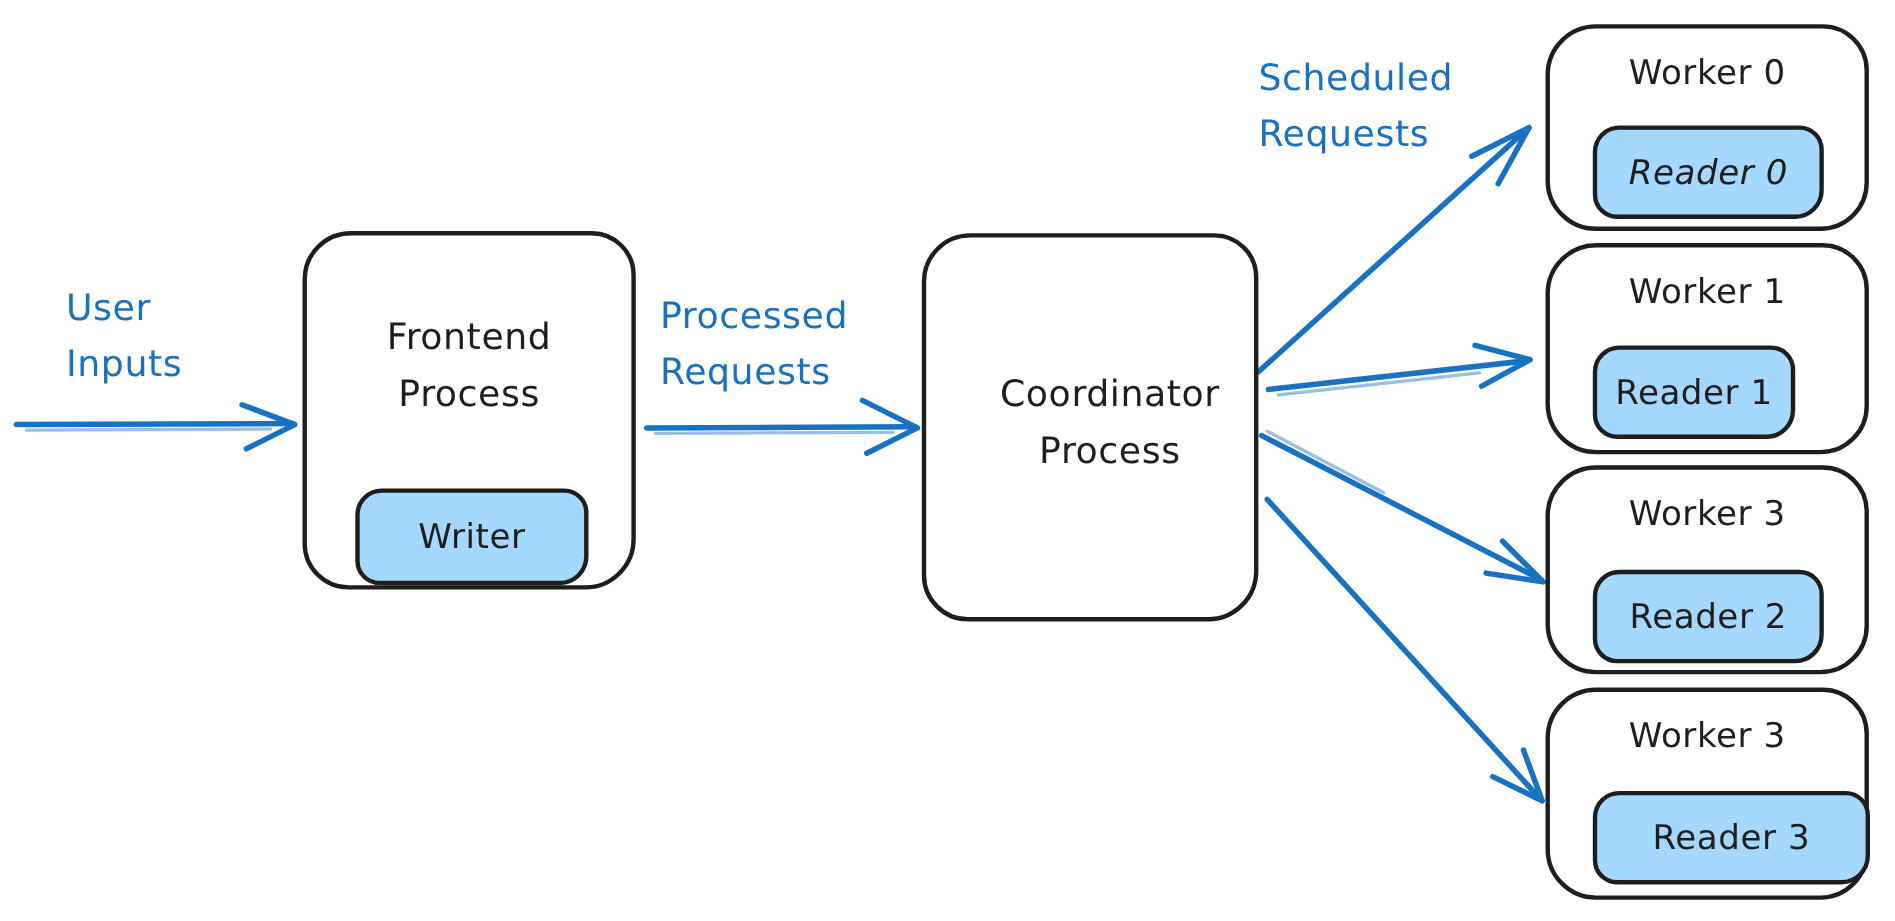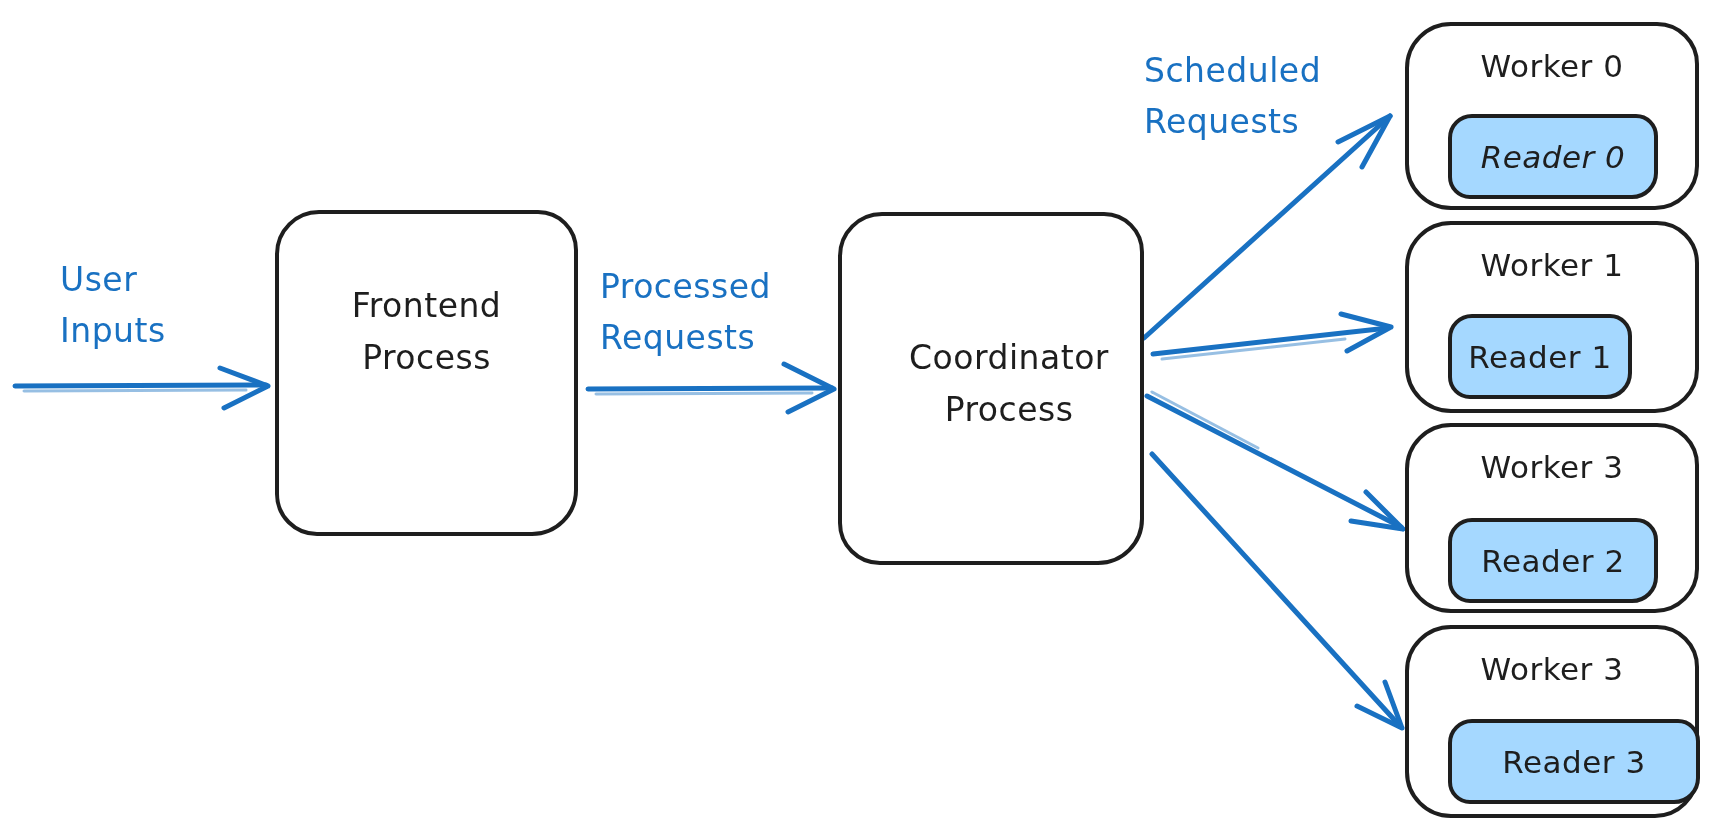--- a/index.html
+++ b/index.html
@@ -159,20 +159,23 @@
     <div>Scheduled</div>
     <div>Requests</div>
   </div>
 
   <div class="node frontend">
     <div class="node-title">
       <div>Frontend</div>
       <div>Process</div>
     </div>
   </div>
+  <div class="badge badge-writer">
+    <span>Writer</span>
+  </div>
 
   <div class="node coordinator">
     <div class="node-title">
       <div>Coordinator</div>
       <div>Process</div>
     </div>
   </div>
 
   <div class="worker worker-0">
     <div class="worker-label">Worker 0</div>

